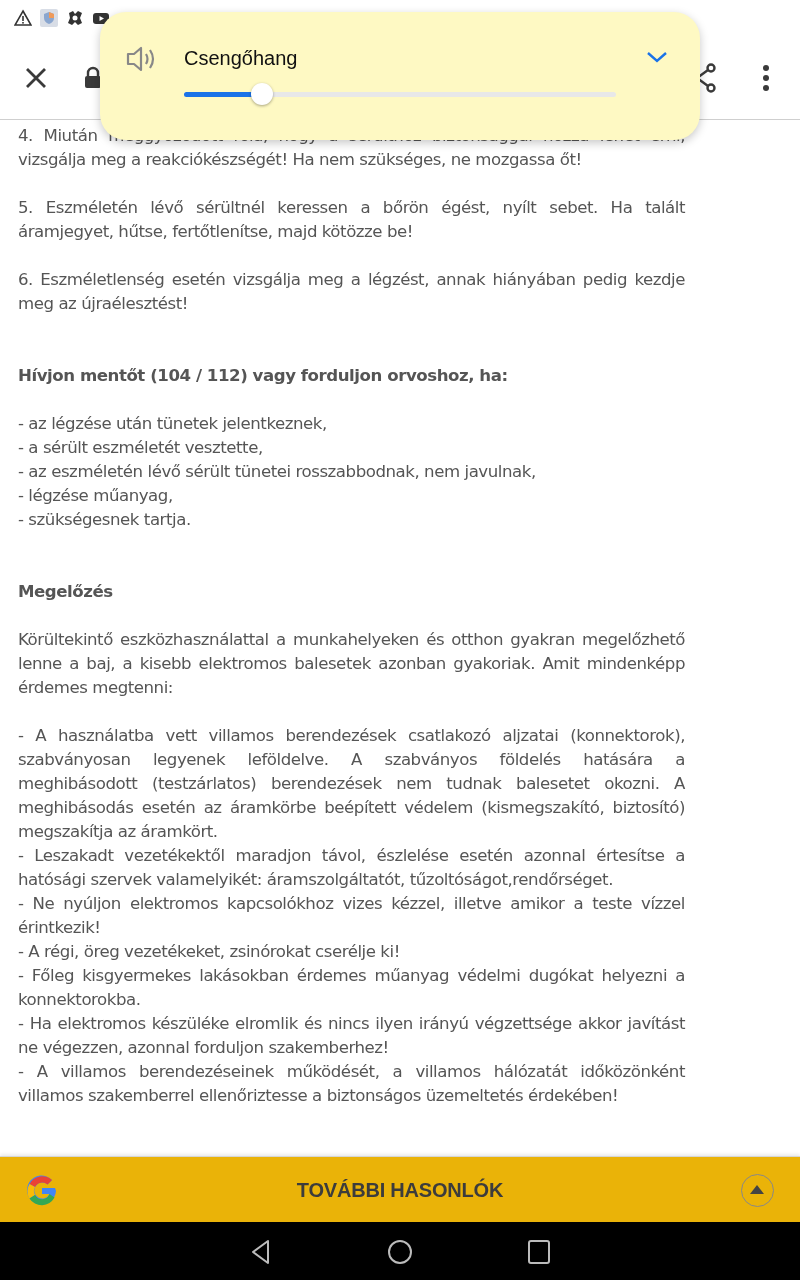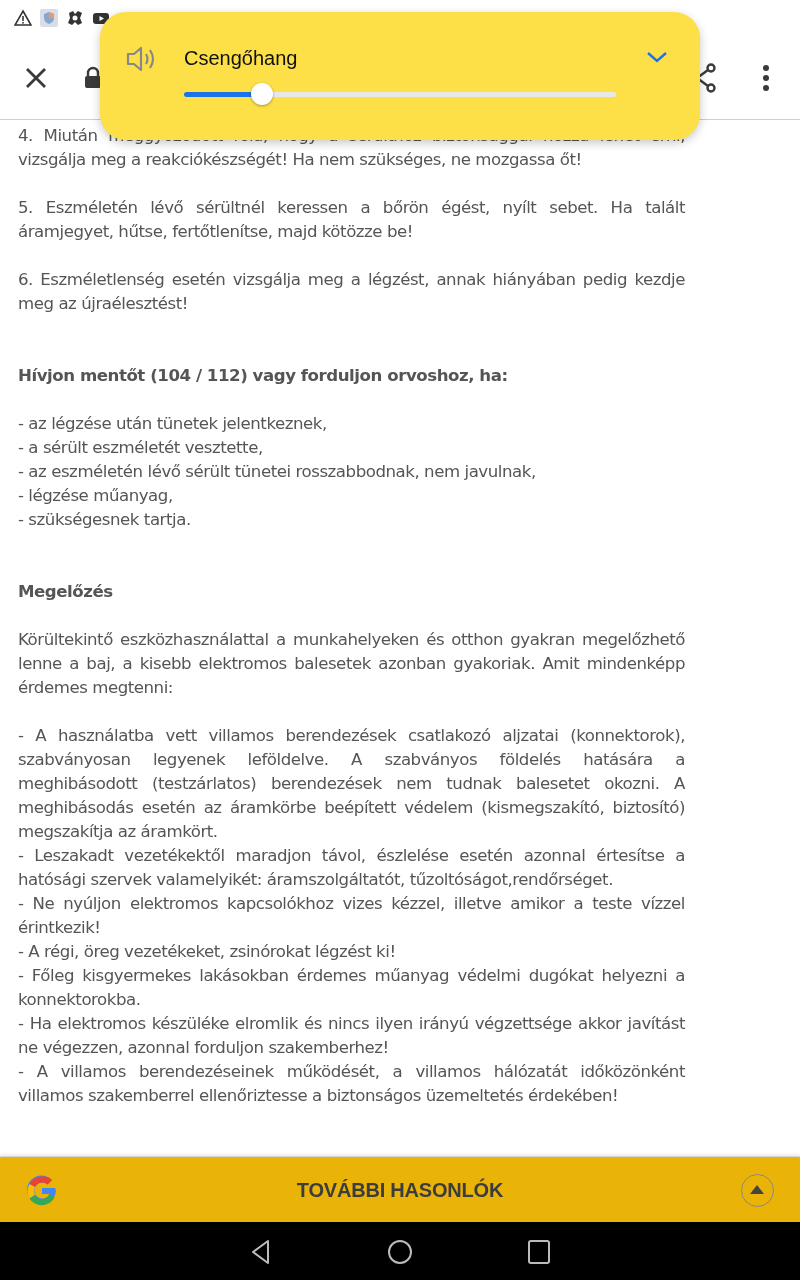--- a/index.html
+++ b/index.html
@@ -35,21 +35,21 @@
   .g-logo { position: absolute; left: 24px; top: 16px; width: 36px; height: 36px; }
   .more-label { position: absolute; left: 0; width: 800px; top: 22px; text-align: center; font-size: 20px; font-weight: bold; color: #3c3c3c; letter-spacing: -0.2px; }
   .up-btn { position: absolute; left: 741px; top: 17px; width: 33px; height: 33px; border: 1.5px solid #888; border-radius: 50%; }
   .up-btn::after { content: ""; position: absolute; left: 8px; top: 10px; border-left: 7px solid transparent; border-right: 7px solid transparent; border-bottom: 9px solid #444; }
 
   
   .nav-bar { position: absolute; top: 1222px; left: 0; width: 800px; height: 58px; background: #000; }
   .nav-bar svg { position: absolute; top: 17px; }
 
   
-  .volume-panel { position: absolute; left: 100px; top: 12px; width: 600px; height: 128px; background: #fde047; border-radius: 26px; box-shadow: 0 3px 10px rgba(0,0,0,0.22); }
+  .volume-panel { position: absolute; left: 100px; top: 12px; width: 600px; height: 128px; background: #fef9c3; border-radius: 26px; box-shadow: 0 3px 10px rgba(0,0,0,0.22); }
   .vol-icon { position: absolute; left: 26px; top: 33px; width: 34px; height: 28px; }
   .vol-label { position: absolute; left: 84px; top: 35px; font-size: 20px; color: #111; }
   .vol-expand { position: absolute; left: 546px; top: 38px; width: 22px; height: 14px; }
   .slider-track { position: absolute; left: 84px; top: 80px; width: 432px; height: 5px; border-radius: 3px; background: #e8e8e8; }
   .slider-fill { position: absolute; left: 0; top: 0; height: 5px; border-radius: 3px; background: #1a73e8; }
   .slider-thumb { position: absolute; top: -9px; width: 22px; height: 22px; margin-left: -11px; border-radius: 50%; background: #fff; box-shadow: 0 1px 3px rgba(0,0,0,0.35); }
 </style>
 </head>
 <body>
 
@@ -135,21 +135,21 @@
     <p>- légzése műanyag,</p>
     <p>- szükségesnek tartja.</p>
     <div class="gap2"></div>
     <p class="bold">Megelőzés</p>
     <div class="gap"></div>
     <p>Körültekintő eszközhasználattal a munkahelyeken és otthon gyakran megelőzhető lenne a baj, a kisebb elektromos balesetek azonban gyakoriak. Amit mindenképp érdemes megtenni:</p>
     <div class="gap"></div>
     <p>- A használatba vett villamos berendezések csatlakozó aljzatai (konnektorok), szabványosan legyenek leföldelve. A szabványos földelés hatására a meghibásodott (testzárlatos) berendezések nem tudnak balesetet okozni. A meghibásodás esetén az áramkörbe beépített védelem (kismegszakító, biztosító) megszakítja az áramkört.</p>
     <p>- Leszakadt vezetékektől maradjon távol, észlelése esetén azonnal értesítse a hatósági szervek valamelyikét: áramszolgáltatót, tűzoltóságot,rendőrséget.</p>
     <p>- Ne nyúljon elektromos kapcsolókhoz vizes kézzel, illetve amikor a teste vízzel érintkezik!</p>
-    <p>- A régi, öreg vezetékeket, zsinórokat légzést ki!</p>
+    <p>- A régi, öreg vezetékeket, zsinórokat cserélje ki!</p>
     <p>- Főleg kisgyermekes lakásokban érdemes műanyag védelmi dugókat helyezni a konnektorokba.</p>
     <p>- Ha elektromos készüléke elromlik és nincs ilyen irányú végzettsége akkor javítást ne végezzen, azonnal forduljon szakemberhez!</p>
     <p>- A villamos berendezéseinek működését, a villamos hálózatát időközönként villamos szakemberrel ellenőriztesse a biztonságos üzemeltetés érdekében!</p>
     <div class="gap2"></div>
 
   </div>
 </div>
 
 <div class="bottom-bar">
   <div class="g-logo">

